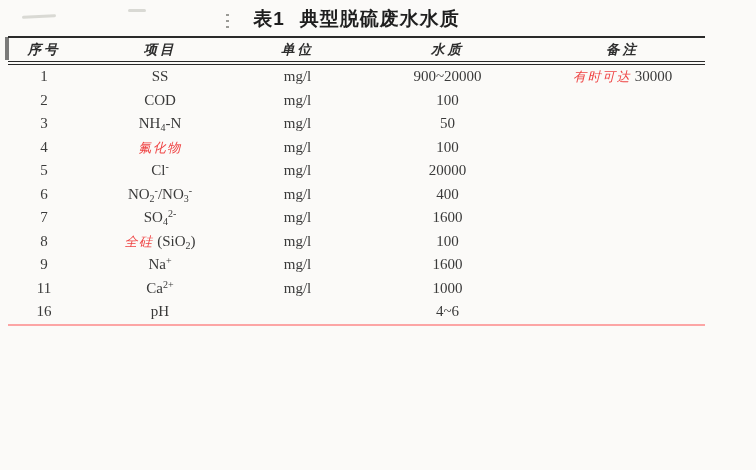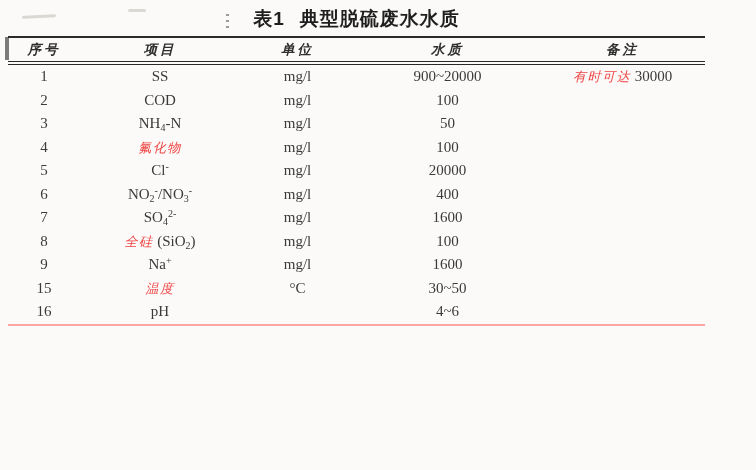--- a/index.html
+++ b/index.html
@@ -154,24 +154,24 @@
           <td></td>
         </tr>
         <tr>
           <td>9</td>
           <td><span>Na</span><sup>+</sup></td>
           <td>mg/l</td>
           <td><span>1600</span></td>
           <td></td>
         </tr>
         <tr>
-          <td>15</td>
-          <td><span class="kai">温度</span></td>
-          <td>°C</td>
-          <td><span>30~50</span></td>
+          <td>11</td>
+          <td><span>Ca</span><sup>2+</sup></td>
+          <td>mg/l</td>
+          <td><span>1000</span></td>
           <td></td>
         </tr>
         <tr>
           <td>16</td>
           <td><span>pH</span></td>
           <td></td>
           <td><span>4~6</span></td>
           <td></td>
         </tr>
       </tbody>

